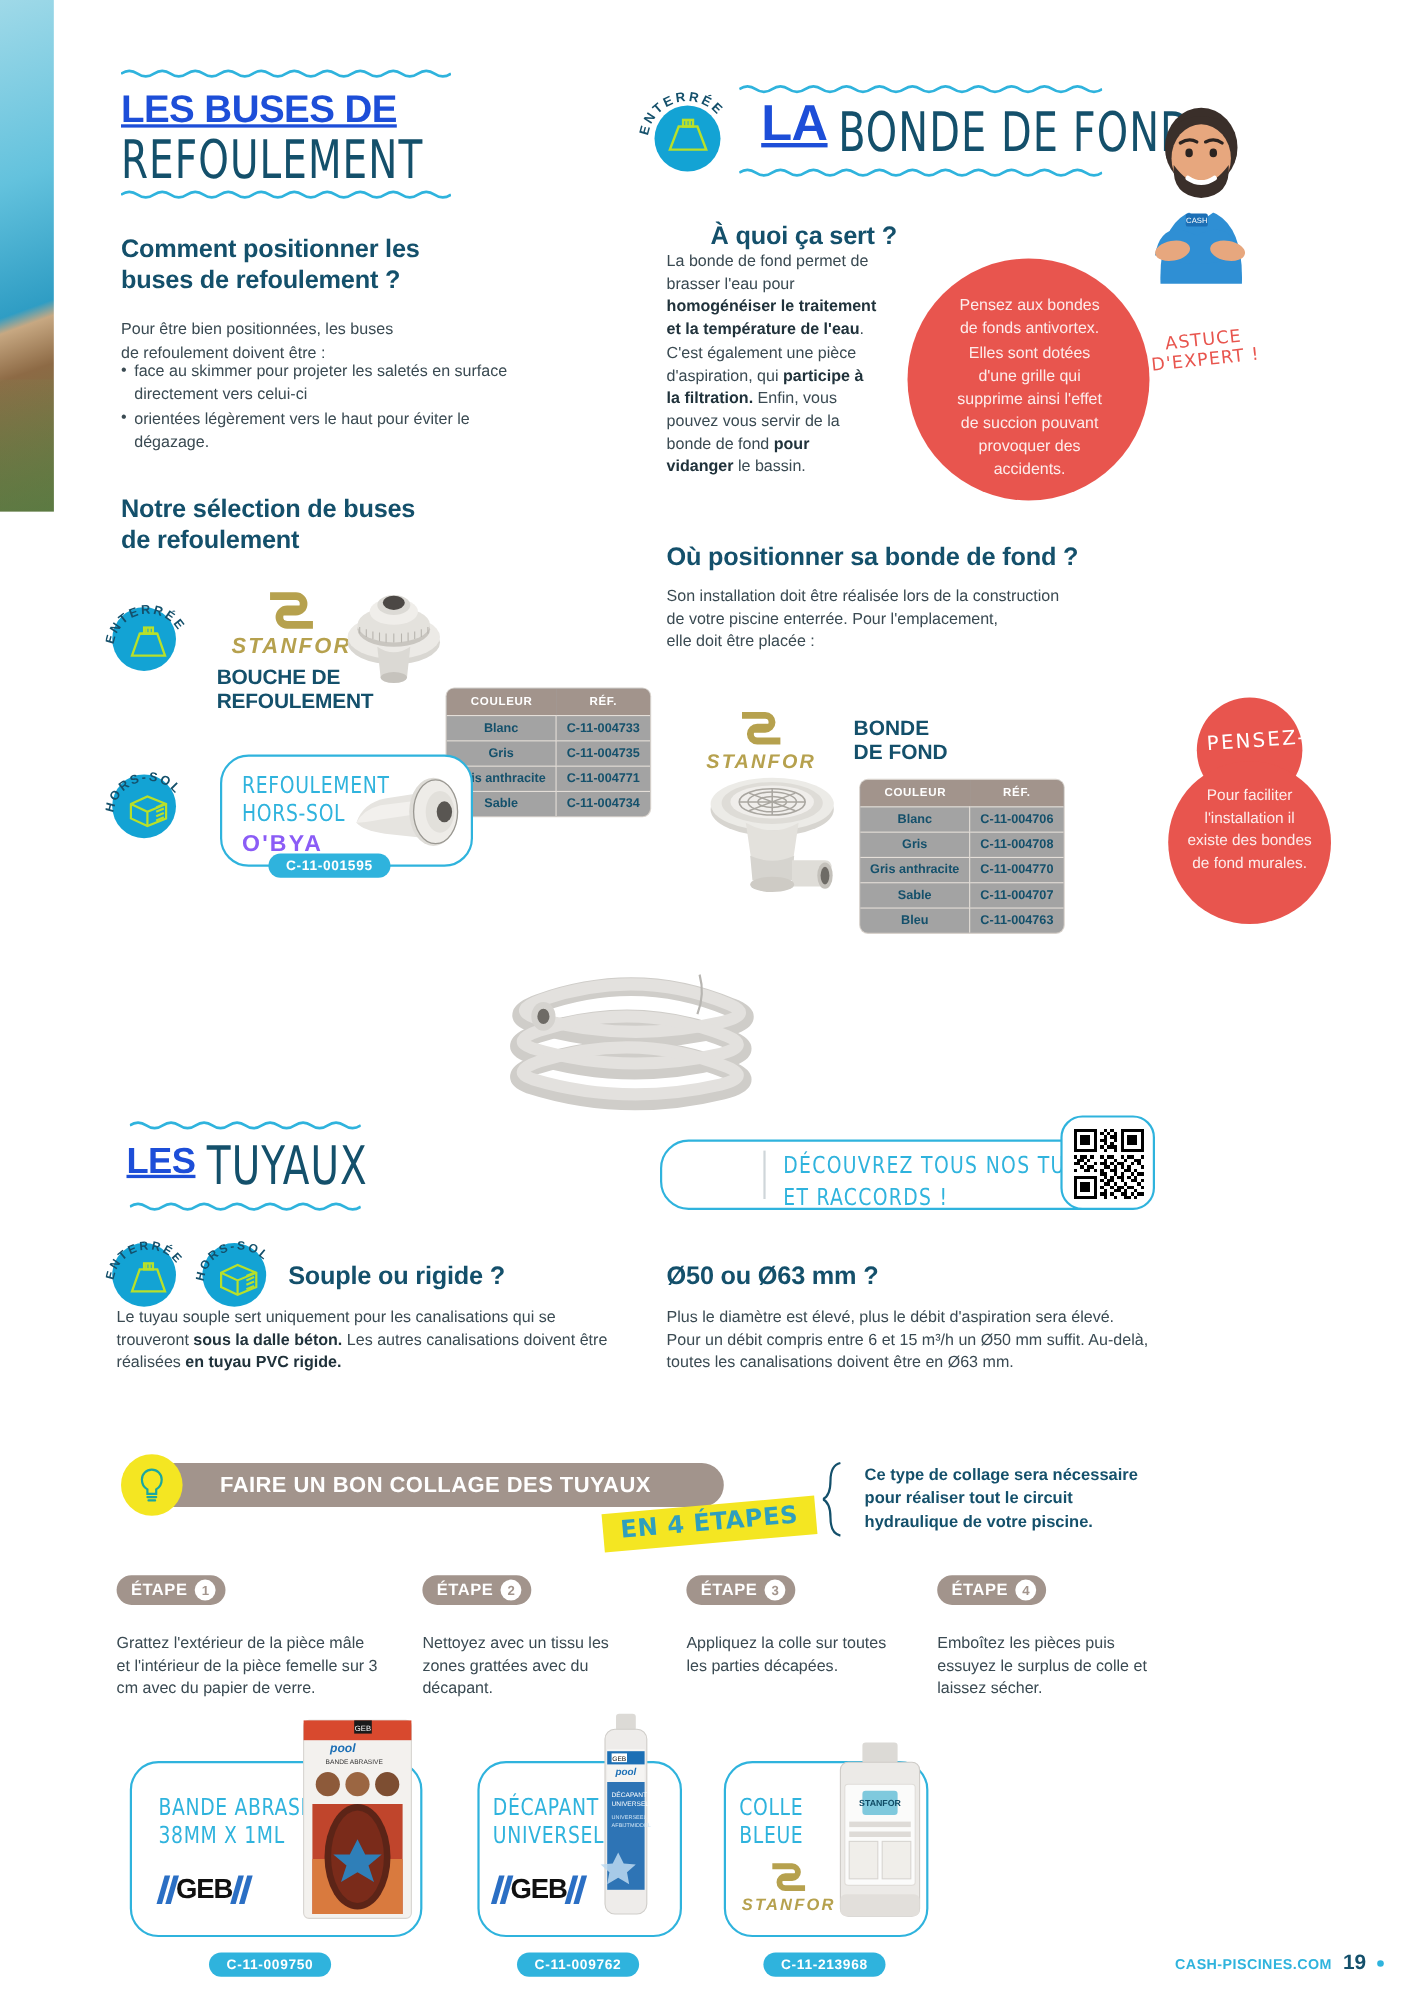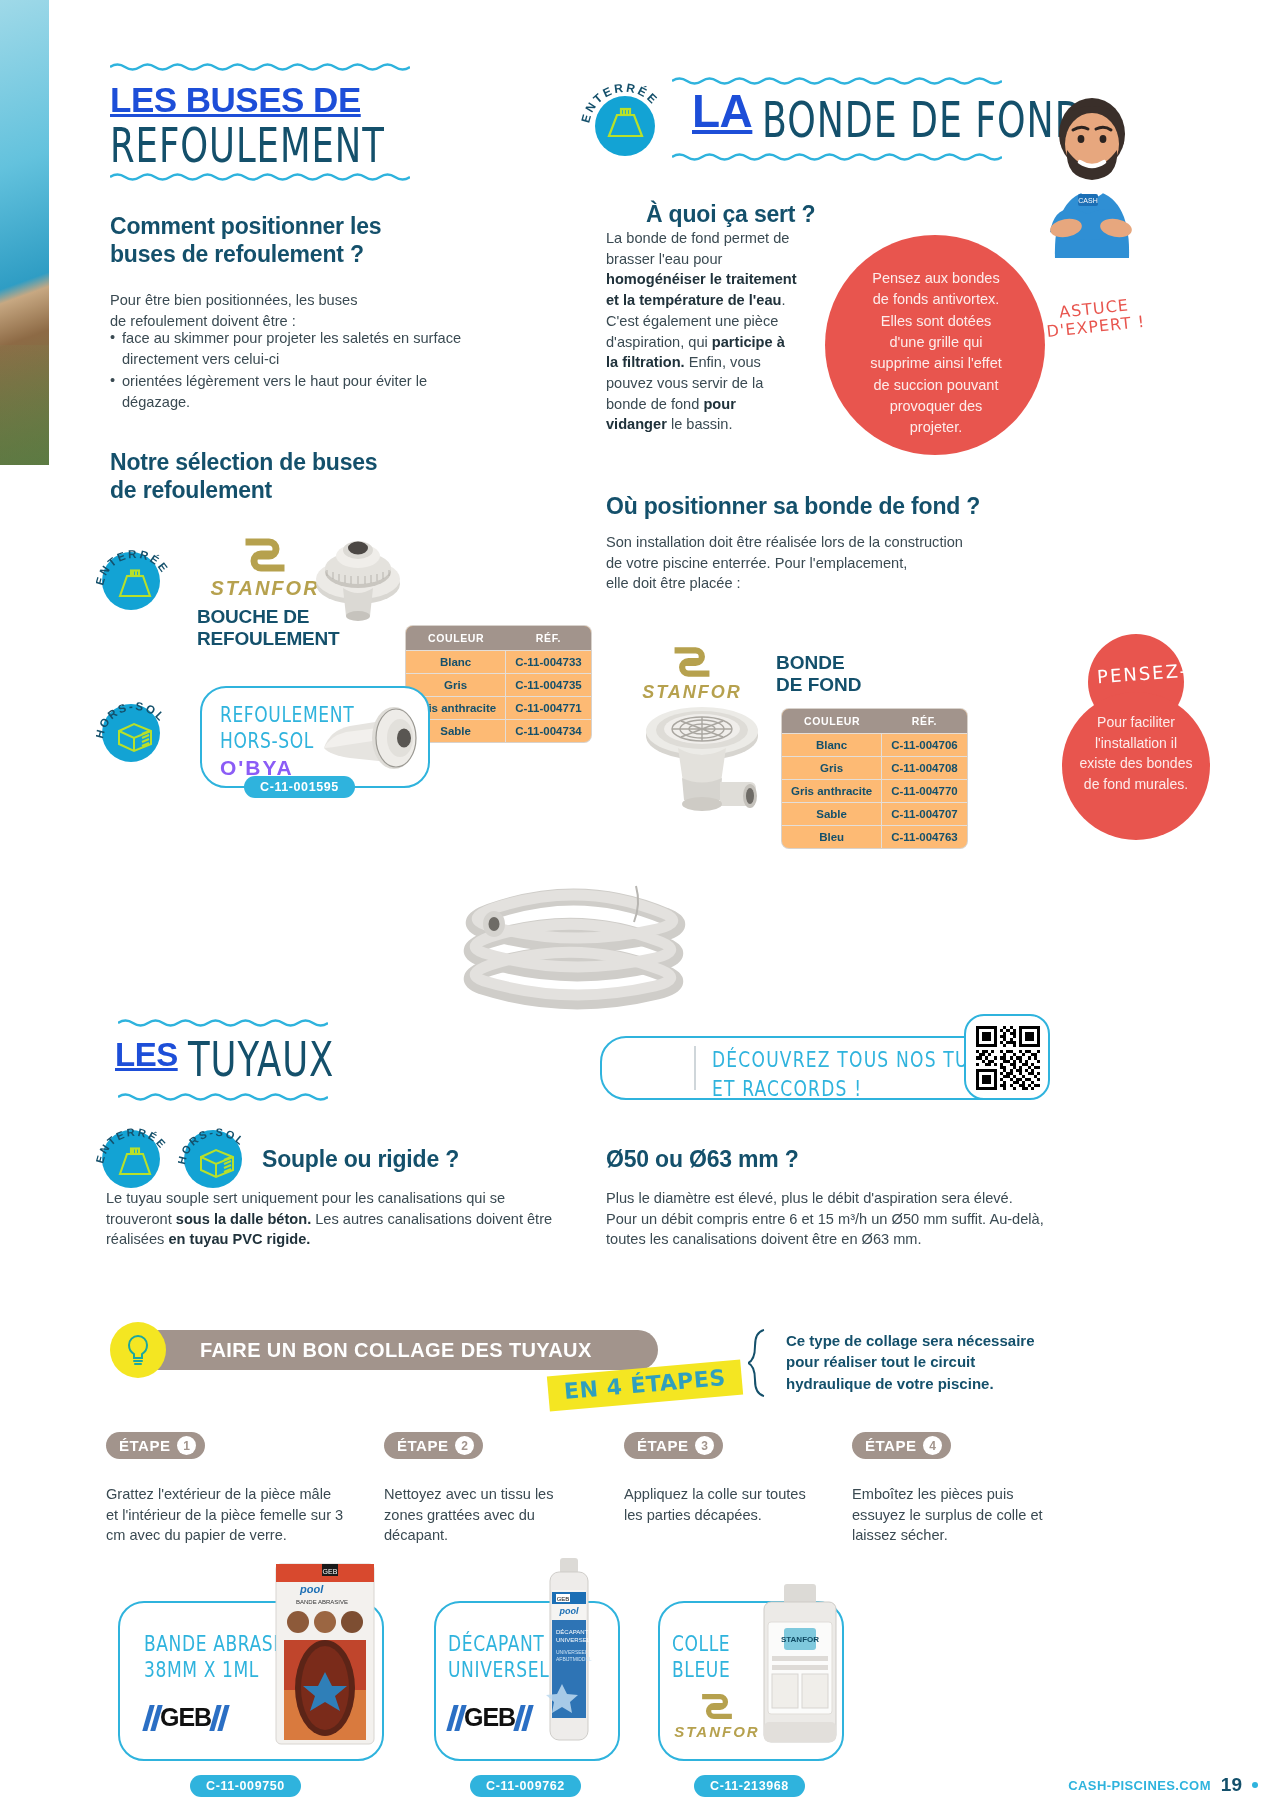--- a/index.html
+++ b/index.html
@@ -53,21 +53,21 @@
   .badge { position:relative; width:72px; height:72px; }
   .badge .circle {
     position:absolute; left:6px; top:12px; width:58px; height:58px;
     border-radius:50%; background:#13a3d4;
   }
   .badge svg { position:absolute; left:0; top:0; }
 
   
   .ref-table {
     border-collapse:separate; border-spacing:0;
-    background:#fdba74; border-radius:7px; overflow:hidden;
+    background:#a3a3a3; border-radius:7px; overflow:hidden;
     box-shadow:0 0 0 1px #d8d2cc;
     font-size:11px;
   }
   .ref-table th {
     background:#a2948c; color:#fff; font-weight:700; font-size:10.5px;
     letter-spacing:.6px; padding:6px 10px; text-transform:uppercase;
     font-family:"Liberation Sans Narrow","Liberation Sans",sans-serif;
   }
   .ref-table td {
     color:#14506b; font-weight:700; font-size:11.5px; text-align:center;
@@ -382,21 +382,21 @@
   <p class="body" style="position:absolute;left:606px;top:228px;width:192px;">La bonde de fond permet de brasser l'eau pour <b>homogénéiser le traitement et la température de l'eau</b>. C'est également une pièce d'aspiration, qui <b>participe à la filtration.</b> Enfin, vous pouvez vous servir de la bonde de fond <b>pour vidanger</b> le bassin.</p>
 
   <div class="bubble-red" style="left:825px;top:235px;width:220px;height:220px;"></div>
   <div class="bubble-text" style="left:822px;top:268px;width:228px;white-space:pre-line;">Pensez aux bondes
 de fonds antivortex.
 Elles sont dotées
 d'une grille qui
 supprime ainsi l'effet
 de succion pouvant
 provoquer des
-projeter.</div>
+accidents.</div>
   <div class="astuce" style="left:1040px;top:300px;width:110px;white-space:pre-line;text-align:center;">ASTUCE
 D'EXPERT !</div>
 
   <h2 class="section" style="position:absolute;left:606px;top:492px;">Où positionner sa bonde de fond ?</h2>
 
   <p class="body" style="position:absolute;left:606px;top:532px;width:430px;white-space:pre-line;">Son installation doit être réalisée lors de la construction
 de votre piscine enterrée. Pour l'emplacement,
 elle doit être placée :</p>
 
 

